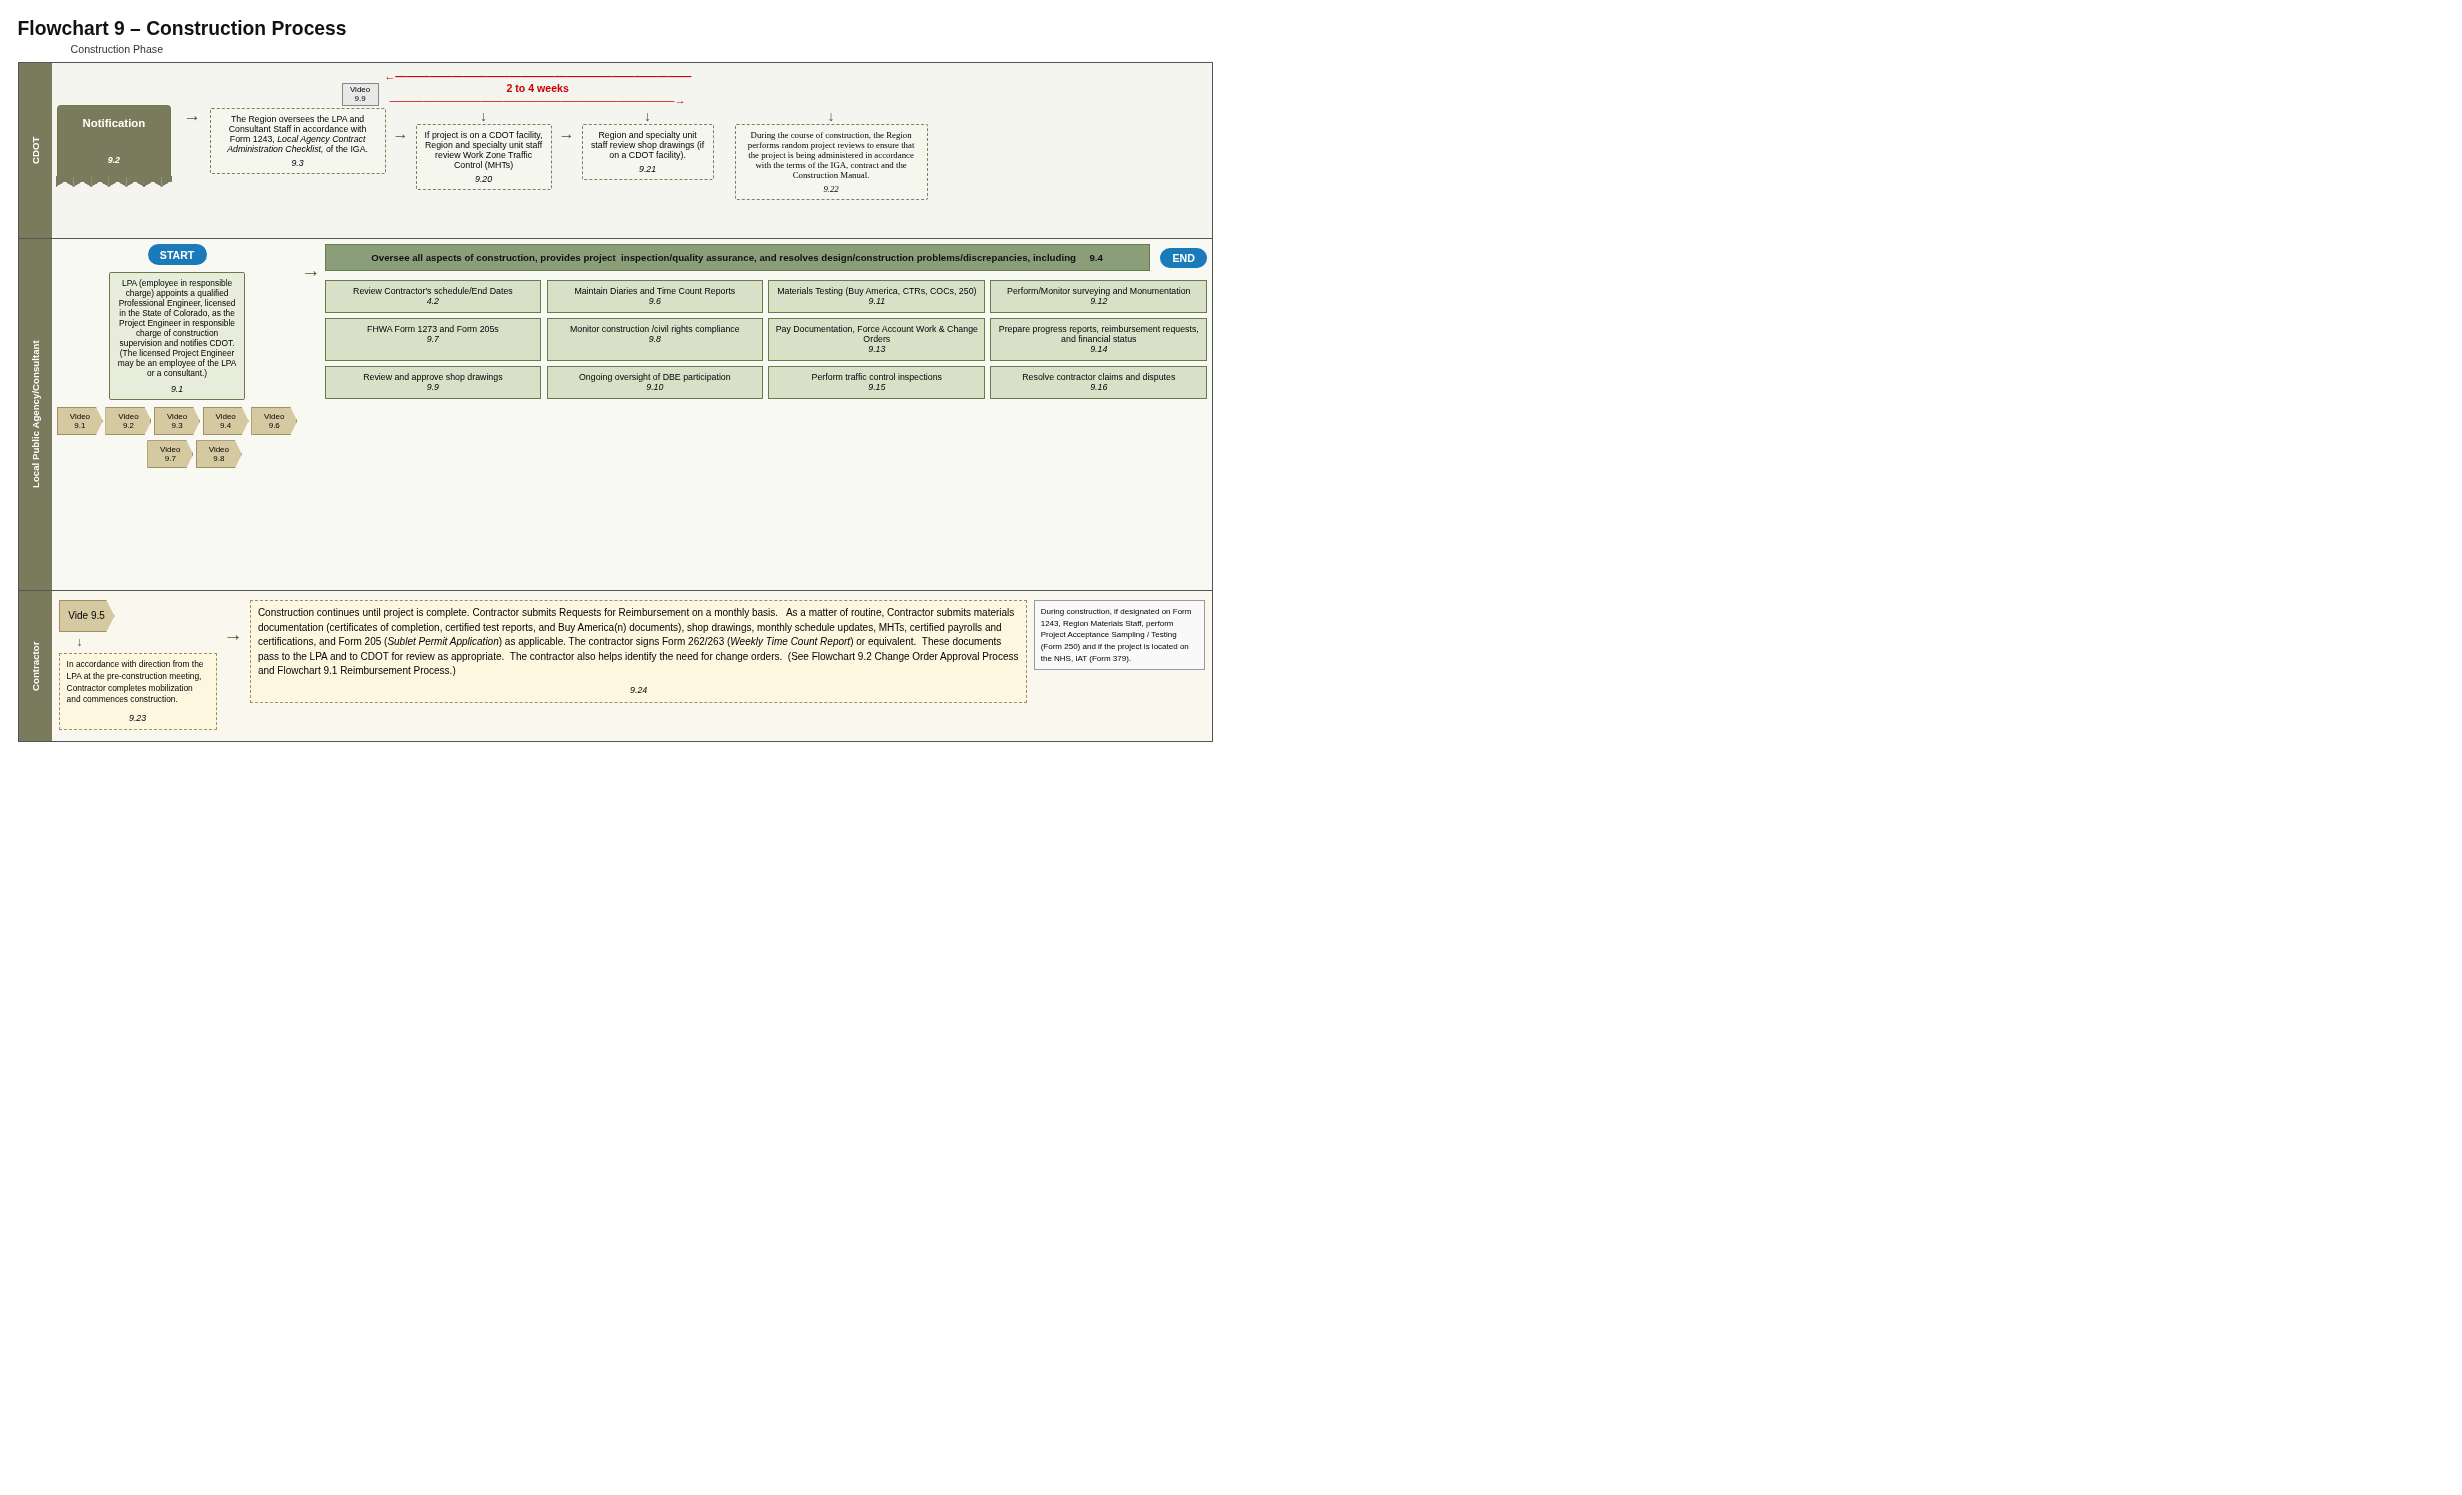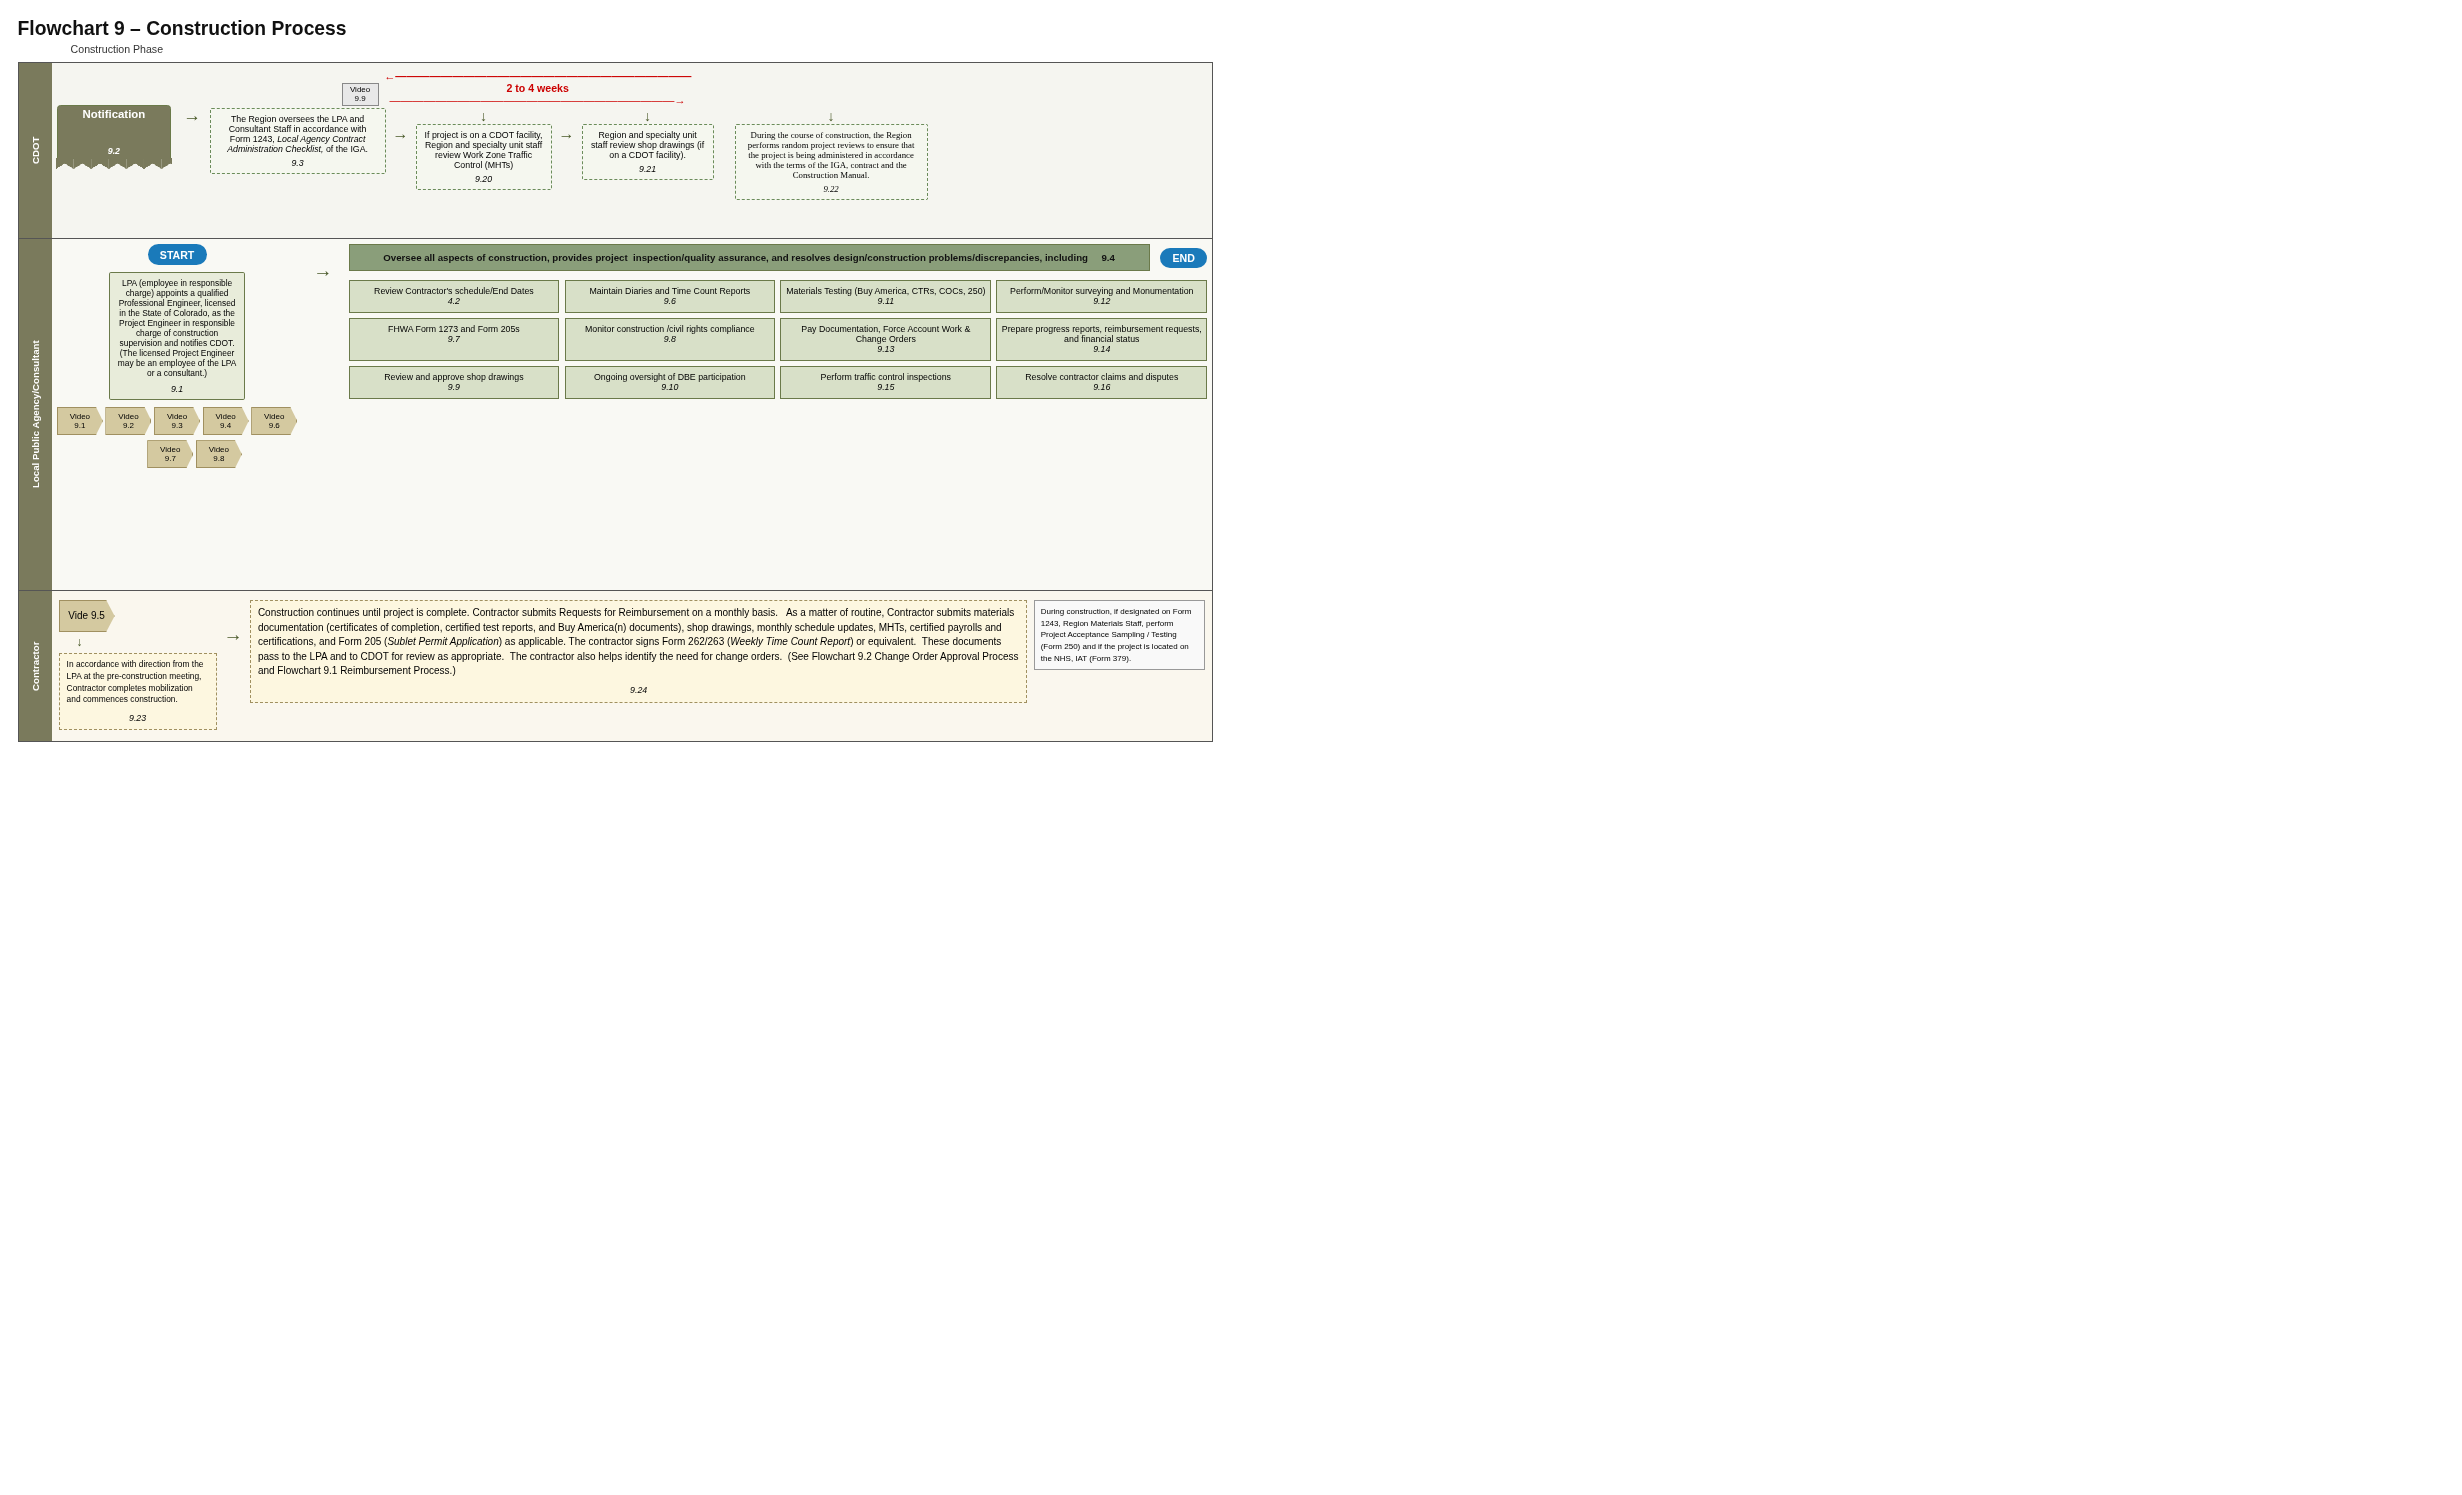--- a/index.html
+++ b/index.html
@@ -80,21 +80,21 @@
       background: #e8ecda;
       padding: 5.3px 7px;
       border-radius: 1.8px;
       font-size: 8.8px;
       text-align: center;
     }
     
     .notification-box {
       border: 1.8px solid #6b7a4a;
       background: #7a7a5c;
-      padding: 2px;
+      padding: 11px;
       border-radius: 3.5px 3.5px 0 0;
       color: #fff;
       text-align: center;
       font-size: 9.7px;
       font-weight: bold;
       width: 114px;
       position: relative;
     }
     .notification-box::after {
       content: '';
@@ -295,21 +295,21 @@
           </div>
         </div>
       </div>
     </div>
   </div>
 
   <div class="row lpa-row">
     <div class="row-label">Local Public Agency/Consultant</div>
     <div class="row-content" style="flex-direction:column;padding:5.3px;">
 
-      <div style="display:flex;flex-direction:row;align-items:flex-start;gap:16px;margin-bottom:5.3px;">
+      <div style="display:flex;flex-direction:row;align-items:flex-start;gap:4px;margin-bottom:5.3px;">
 
         <div style="display:flex;flex-direction:column;align-items:center;gap:3.5px;">
           <div style="display:flex;flex-direction:row;align-items:center;gap:3.5px;margin-bottom:3.5px;">
             <div class="oval-btn btn-blue">START</div>
           </div>
 
           <div class="solid-box" style="width:136px;font-size:8.4px;text-align:center;">
             <div>
               LPA (employee in responsible charge) appoints a qualified Professional Engineer, licensed in the State of Colorado, as the Project Engineer in responsible charge of construction supervision and notifies CDOT.<br>
               (The licensed Project Engineer may be an employee of the LPA or a consultant.)

